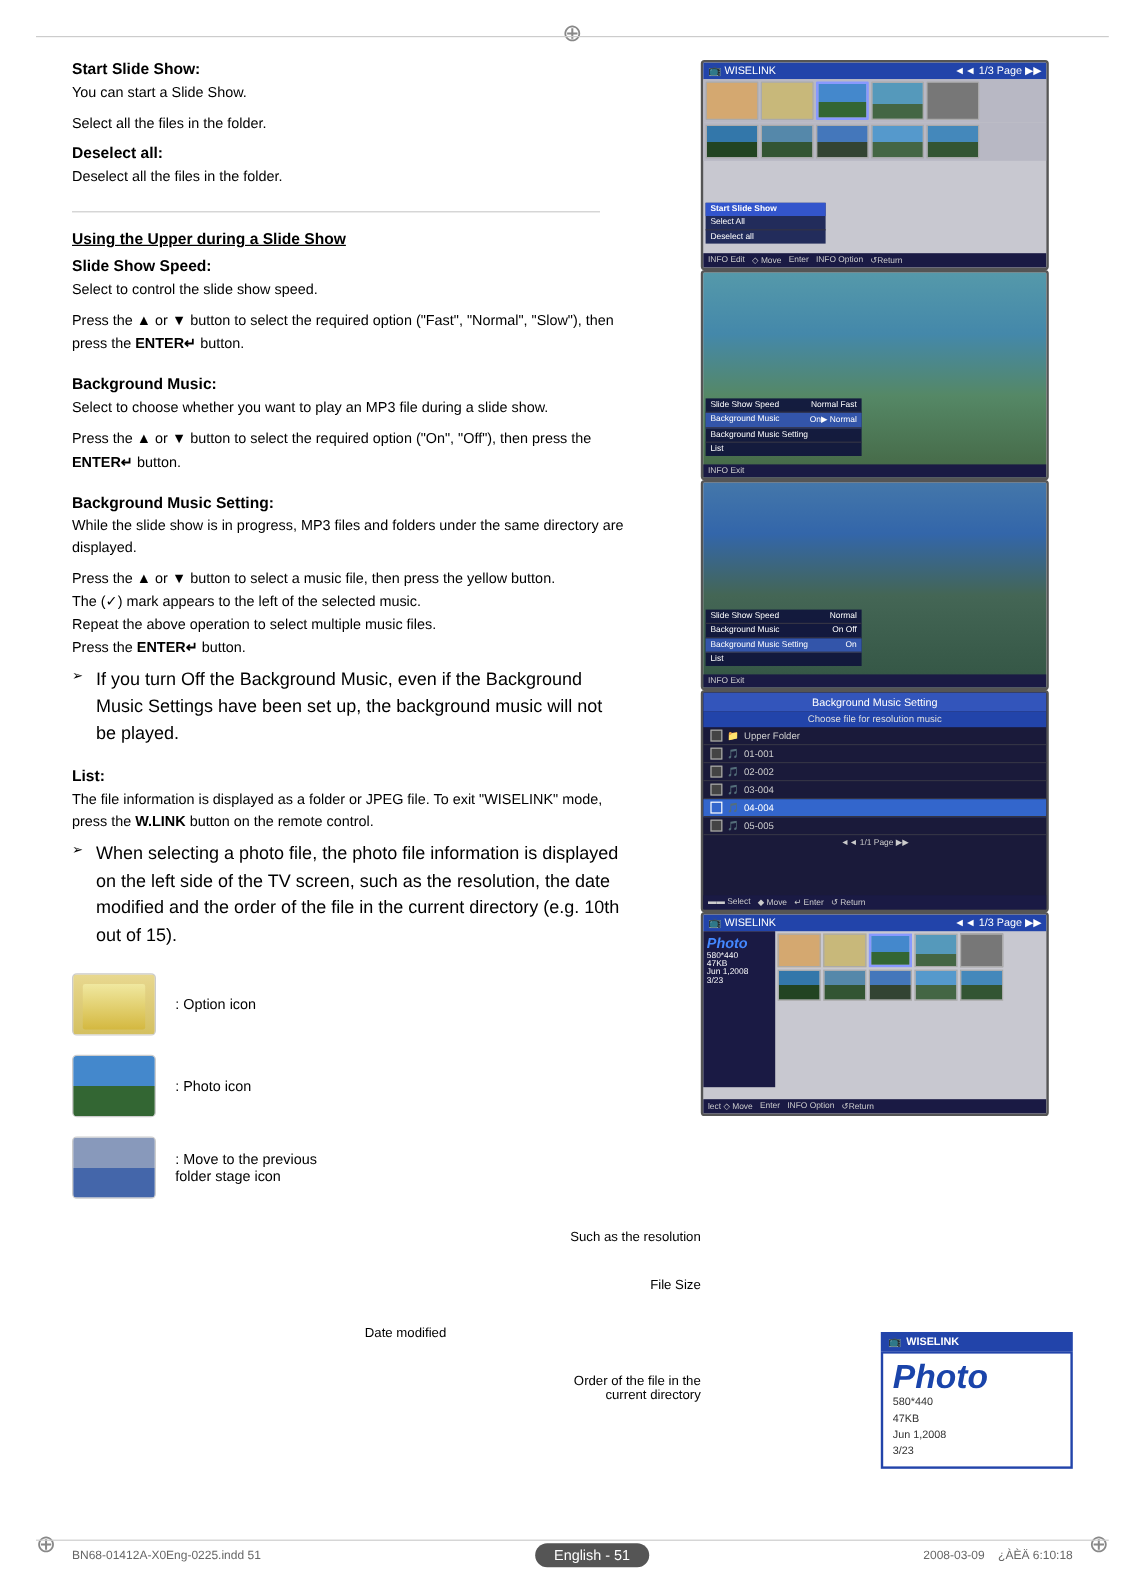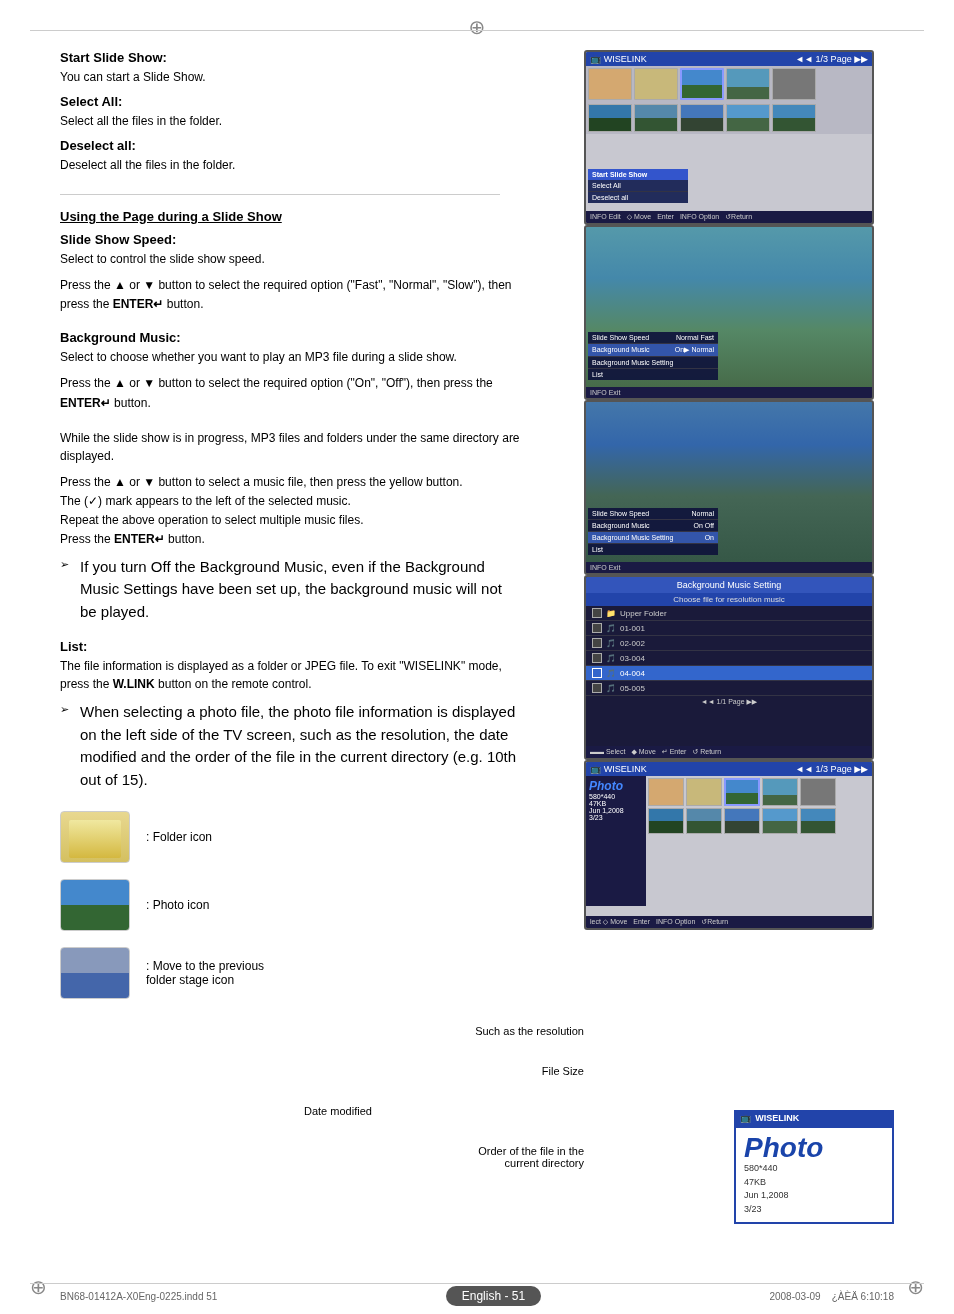--- a/index.html
+++ b/index.html
@@ -232,52 +232,52 @@
   <div class="left-col">
 
     <div class="section-gap">
 
       <div>
         <div class="item-title">Start Slide Show:</div>
         <div class="item-text">You can start a Slide Show.</div>
       </div>
 
       <div>
-        <div class="item-title">Select All:</div>
         <div class="item-text">Select all the files in the folder.</div>
       </div>
 
       <div>
         <div class="item-title">Deselect all:</div>
         <div class="item-text">Deselect all the files in the folder.</div>
       </div>
     </div>
 
     <hr class="section-rule">
 
     <div>
-      <div class="section-title">Using the Page during a Slide Show</div>
+      <div class="section-title">Using the Upper during a Slide Show</div>
 
       <div class="section-gap2">
         <div class="item-title">Slide Show Speed:</div>
         <div class="item-text">Select to control the slide show speed.</div>
         <div class="press-text">
           Press the ▲ or ▼ button to select the required option ("Fast", "Normal", "Slow"), then press the <span class="bold-enter">ENTER↵</span> button.
         </div>
       </div>
 
       <div class="section-gap2">
         <div class="item-title">Background Music:</div>
         <div class="item-text">Select to choose whether you want to play an MP3 file during a slide show.</div>
         <div class="press-text">
           Press the ▲ or ▼ button to select the required option ("On", "Off"), then press the <span class="bold-enter">ENTER↵</span> button.
         </div>
       </div>
 
       <div class="section-gap2">
+        <div class="item-title">Background Music Setting:</div>
         <div class="item-text">While the slide show is in progress, MP3 files and folders under the same directory are displayed.</div>
         <div class="press-text">
           Press the ▲ or ▼ button to select a music file, then press the yellow button.<br>
           The (✓) mark appears to the left of the selected music.<br>
           Repeat the above operation to select multiple music files.<br>
           Press the <span class="bold-enter">ENTER↵</span> button.
         </div>
         <div class="note-arrow">
           If you turn Off the Background Music, even if the Background Music Settings have been set up, the background music will not be played.
         </div>
@@ -288,21 +288,21 @@
         <div class="item-text">The file information is displayed as a folder or JPEG file. To exit "WISELINK" mode, press the <strong>W.LINK</strong> button on the remote control.</div>
         <div class="note-arrow">
           When selecting a photo file, the photo file information is displayed on the left side of the TV screen, such as the resolution, the date modified and the order of the file in the current directory (e.g. 10th out of 15).
         </div>
       </div>
     </div>
 
     <div style="margin-top: 20px;">
       <div class="icon-row">
         <div class="icon-image folder-img"></div>
-        <div class="icon-label">: Folder icon</div>
+        <div class="icon-label">: Option icon</div>
       </div>
       <div class="icon-row">
         <div class="icon-image photo-img"></div>
         <div class="icon-label">: Photo icon</div>
       </div>
       <div class="icon-row">
         <div class="icon-image back-img"></div>
         <div class="icon-label">: Move to the previous<br>folder stage icon</div>
       </div>
     </div>

